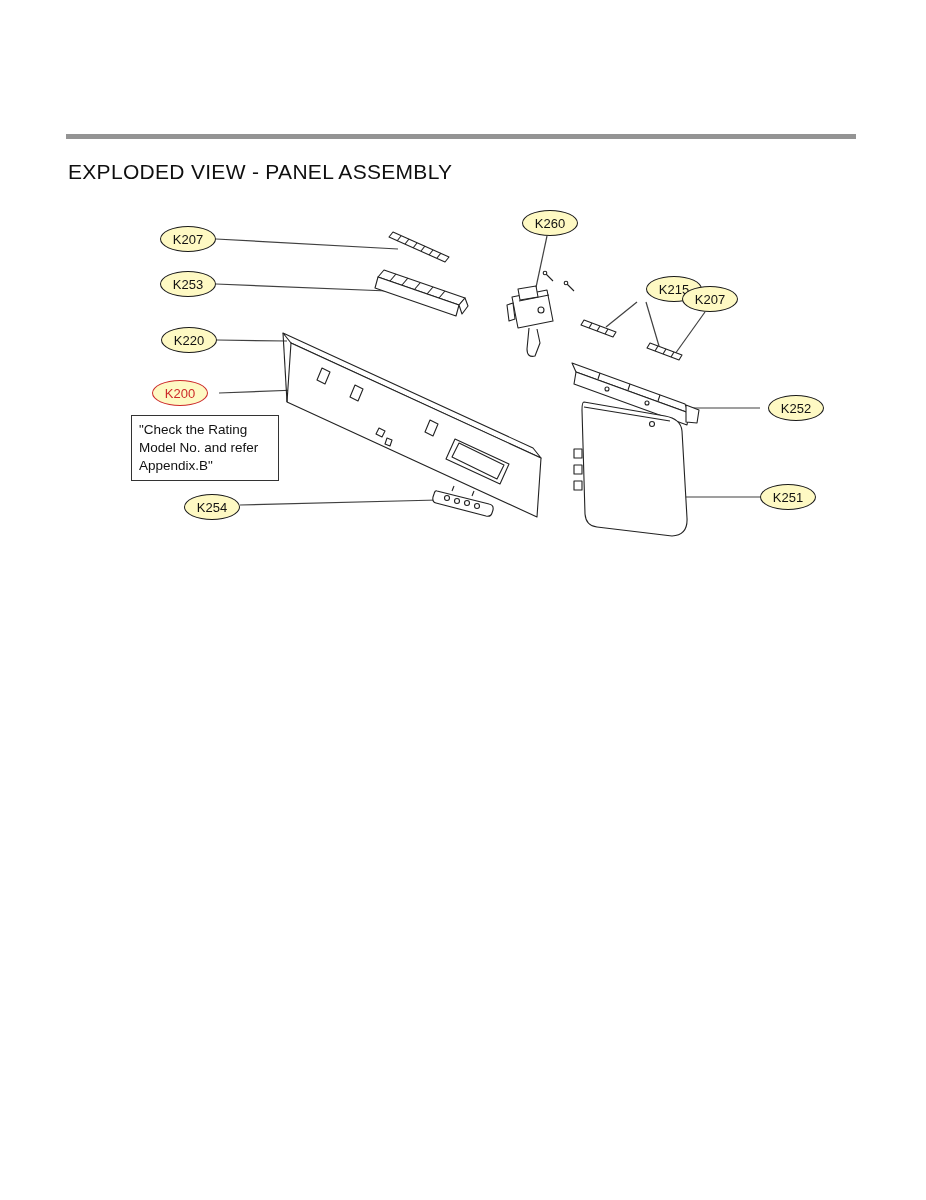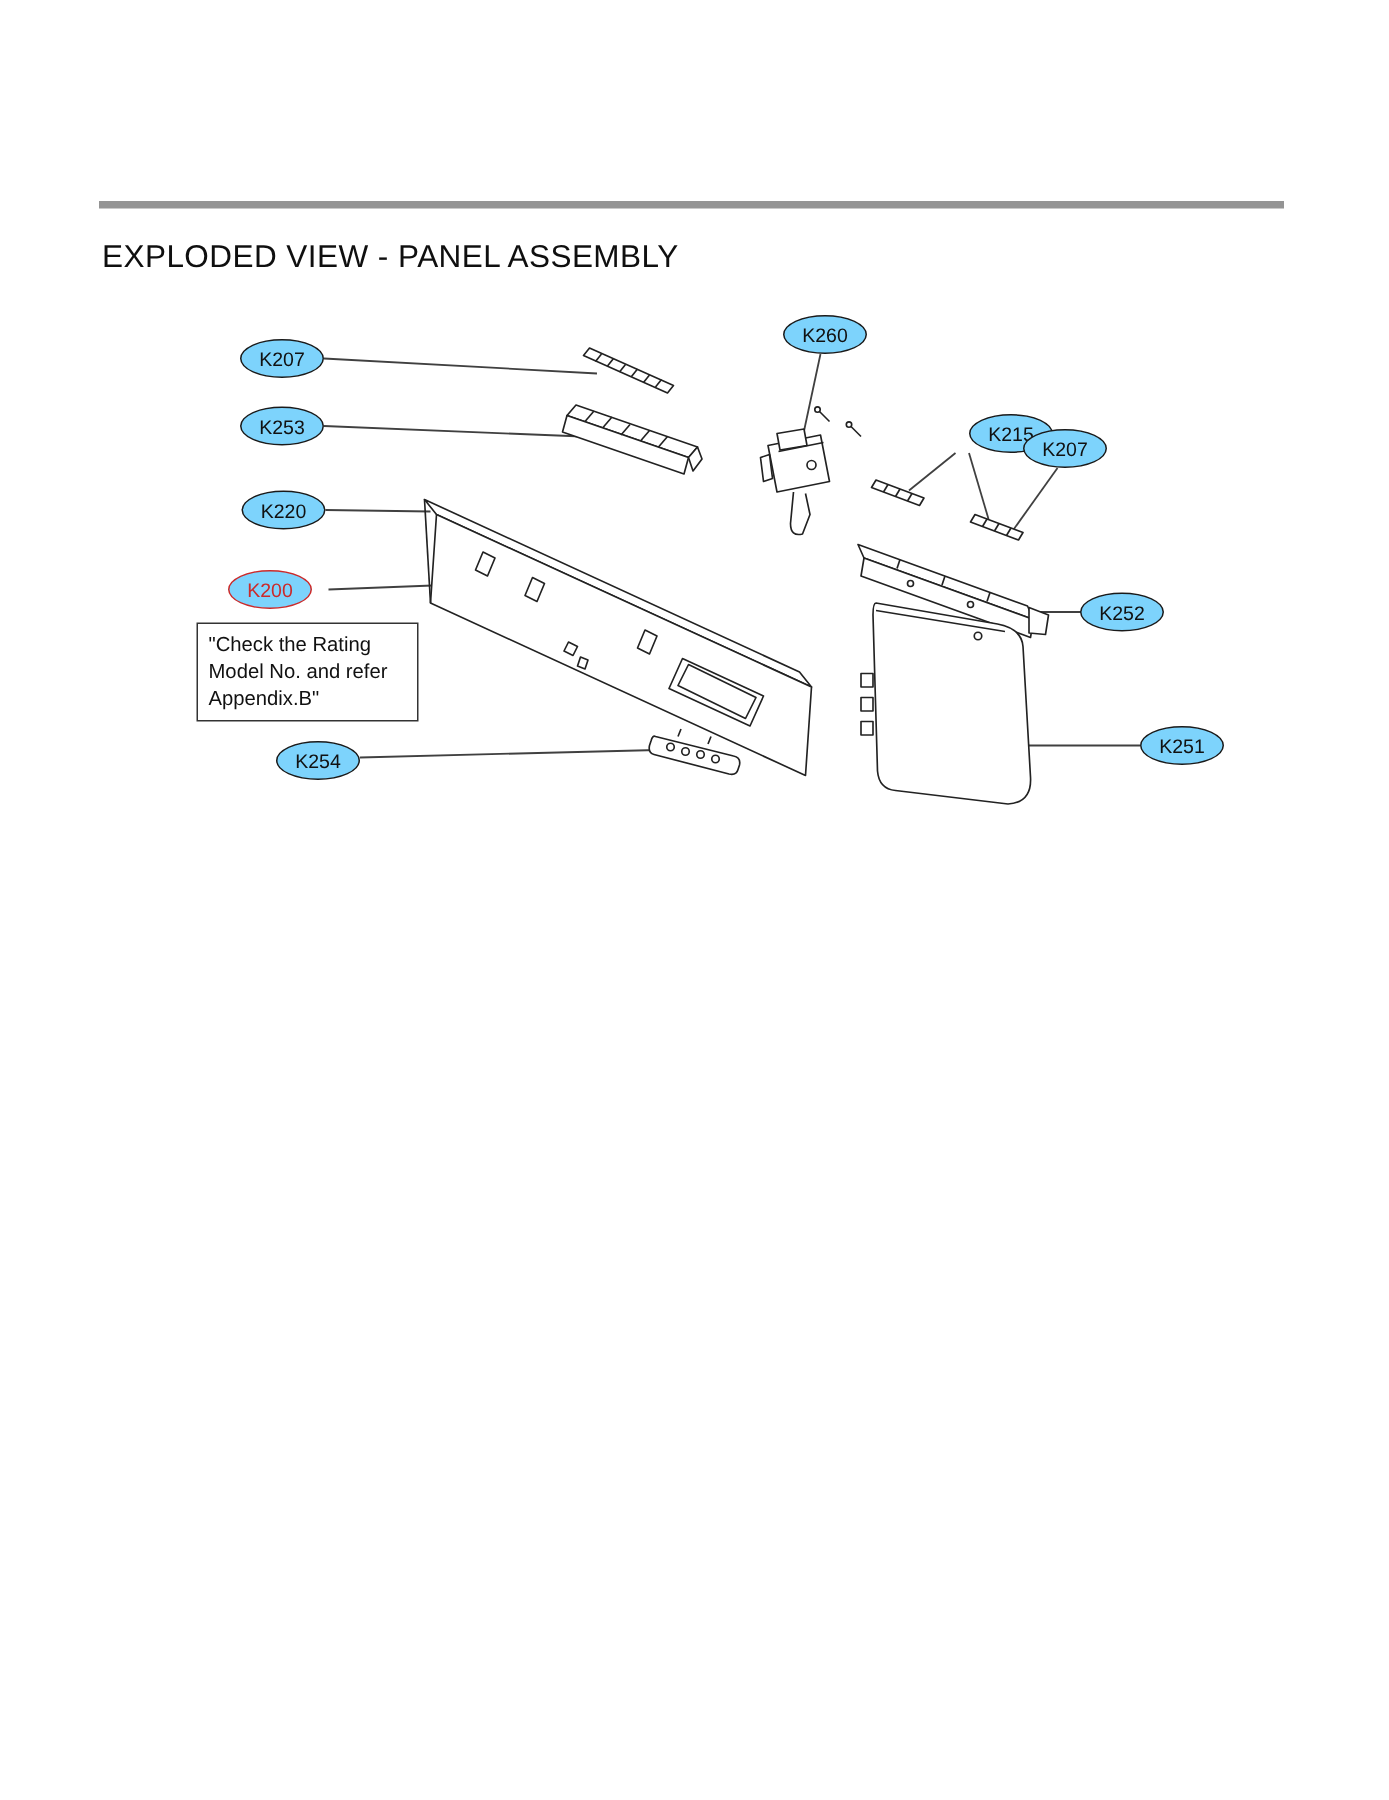--- a/index.html
+++ b/index.html
@@ -32,21 +32,21 @@
   }
   .callout {
     position: absolute;
     width: 56px; height: 26px;
     border: 1.5px solid #1a1a1a;
     border-radius: 50%;
     display: flex;
     align-items: center;
     justify-content: center;
     font-size: 13px;
-    background: #7dd3fc;
+    background: #fef9c3;
     z-index: 3;
   }
   .note-box {
     position: absolute;
     left: 131px; top: 415px;
     width: 148px;
     min-height: 66px;
     border: 1.6px solid #333333;
     background: #ffffff;
     padding: 5px 7px;
@@ -185,21 +185,21 @@
   </svg>
 
   <div class="callout" style="left:160px;top:226px">K207</div>
   <div class="callout" style="left:160px;top:271px">K253</div>
   <div class="callout" style="left:161px;top:327px">K220</div>
   <div class="callout" style="left: 152px; top: 380px; color: rgb(204, 42, 42); border-color: rgb(204, 42, 42);">K200</div>
   <div class="callout" style="left:184px;top:494px">K254</div>
   <div class="callout" style="left:522px;top:210px">K260</div>
   <div class="callout" style="left:646px;top:276px">K215</div>
   <div class="callout" style="left:682px;top:286px">K207</div>
-  <div class="callout" style="left:720px;top:395px">K252</div>
+  <div class="callout" style="left:768px;top:395px">K252</div>
   <div class="callout" style="left:760px;top:484px">K251</div>
 
   <div class="note-box">"Check the Rating
 Model No. and refer
 Appendix.B"</div>
 
   <div class="page-number">- 41 -</div>
 
   <div class="bottom-rule"></div>
 

